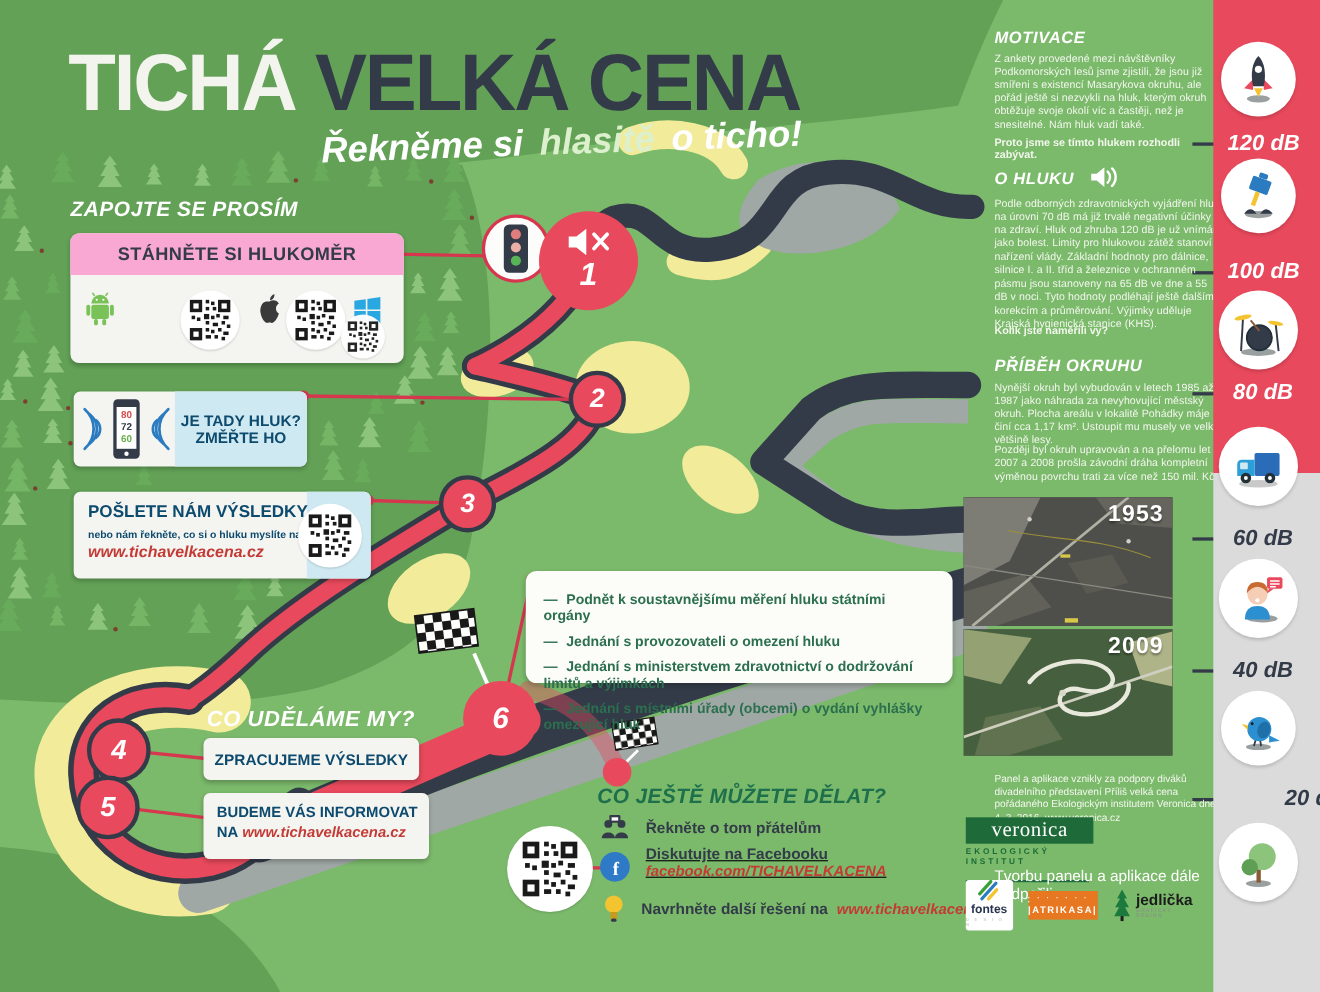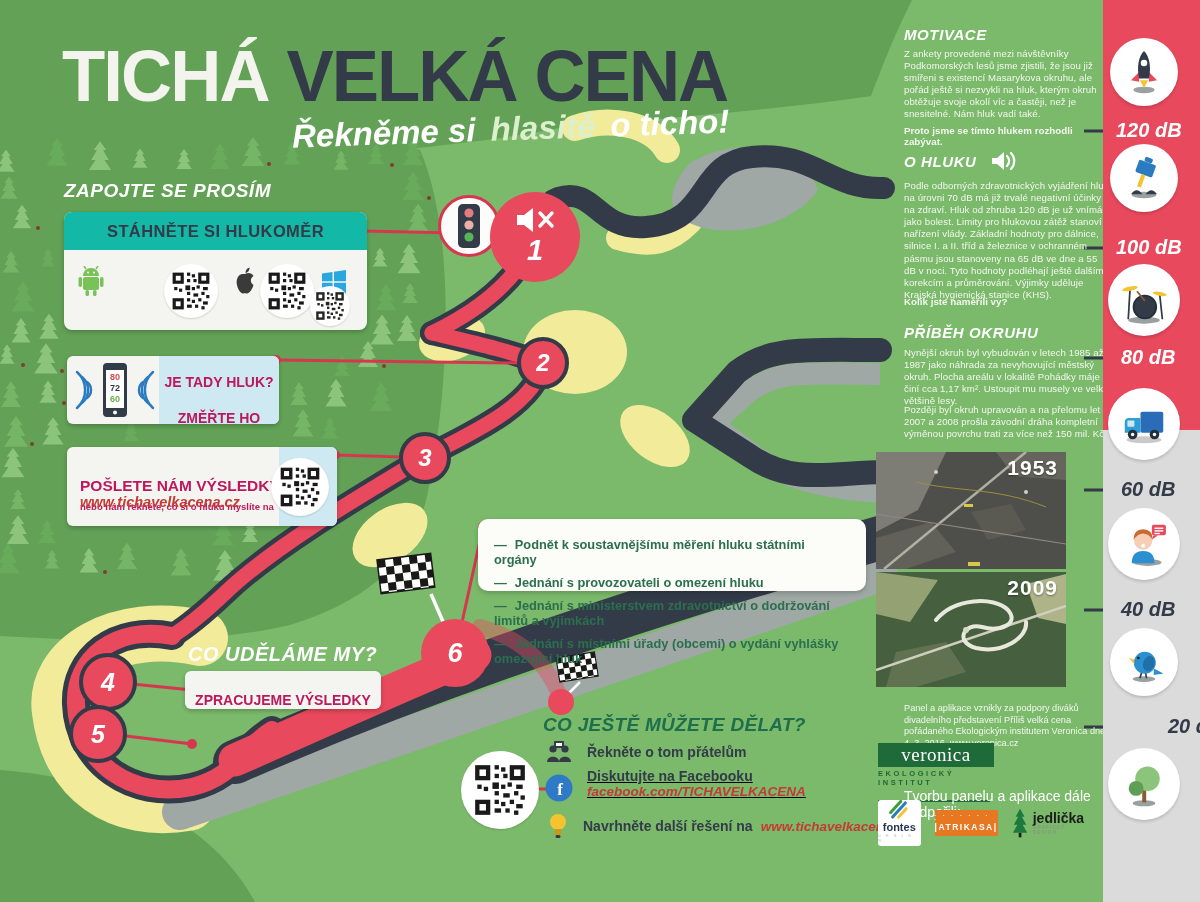--- a/index.html
+++ b/index.html
@@ -18,24 +18,24 @@
   .subtitle{left:292px;top:110px;font-size:33px;font-style:italic;font-weight:600;
     color:#fff;transform:rotate(-2deg);white-space:nowrap;}
   .subtitle .em{color:#ddf0cd;margin:0 6px;}
 
   
   .h-white{color:#fff;font-weight:800;font-style:italic;letter-spacing:.5px;}
   .h-green{color:#1e6f4c;font-weight:800;font-style:italic;letter-spacing:.3px;}
 
   
   .card{background:#f4f4f1;border-radius:8px;box-shadow:0 2px 4px rgba(0,0,0,.22);}
-  .card-head{background:#14b8a6;border-radius:8px 8px 0 0;display:flex;
+  .card-head{background:#f9a8d4;border-radius:8px 8px 0 0;display:flex;
     align-items:center;justify-content:center;color:#333b49;font-weight:700;}
   .bluepart{background:#cfe9f2;}
-  .navy{color:#be185d;margin-top:20px;}
+  .navy{color:#0c4a6e;}
   .redlink{color:#c43a35;font-weight:700;font-style:italic;}
 
   .qr-circle{background:#fff;border-radius:50%;display:flex;align-items:center;
     justify-content:center;box-shadow:0 1px 2px rgba(0,0,0,.15);}
 
   
   .marker{border-radius:50%;background:#e8495c;color:#fff;display:flex;
     flex-direction:column;align-items:center;justify-content:center;
     font-weight:800;font-style:italic;box-sizing:border-box;}
   .marker.ring{border:4px solid #333b49;}
@@ -375,22 +375,29 @@
       <svg width="42" height="42">
           <use href="#qr"></use>
         </svg>
     </div>
   </div>
 
   <div class="abs ui h-white" style="left:188px;top:643px;font-size:20px;">CO UDĚLÁME MY?</div>
   <div class="abs ui card" style="left:185px;top:671px;width:196px;height:38px;border-radius:6px;display:flex;align-items:center;justify-content:center;">
     <span class="navy" style="font-size:14px;font-weight:700;">ZPRACUJEME VÝSLEDKY</span>
   </div>
-
-  <div class="abs ui list-card" style="left:478px;top:519px;width:388px;height:72px;padding:10px 16px;box-sizing:border-box;">
+  <div class="abs ui card" style="left:185px;top:721px;width:205px;height:60px;border-radius:6px;padding:10px 0 0 12px;box-sizing:border-box;">
+    <div class="navy" style="font-size:13.5px;font-weight:700;">BUDEME VÁS INFORMOVAT</div>
+    <div style="font-size:13.5px;margin-top:3px;">
+      <span class="navy" style="font-weight:700;">NA</span>
+      <span class="redlink">www.tichavelkacena.cz</span>
+    </div>
+  </div>
+
+  <div class="abs ui list-card" style="left:478px;top:519px;width:388px;height:102px;padding:10px 16px;box-sizing:border-box;">
     <div class="list-item"><span class="dash">—</span><span>Podnět k soustavnějšímu měření hluku státními orgány</span></div>
     <div class="list-item"><span class="dash">—</span><span>Jednání s provozovateli o omezení hluku</span></div>
     <div class="list-item"><span class="dash">—</span><span>Jednání s ministerstvem zdravotnictví o dodržování limitů a výjimkách</span></div>
     <div class="list-item"><span class="dash">—</span><span>Jednání s místními úřady (obcemi) o vydání vyhlášky omezující hluk</span></div>
   </div>
 
   <div class="abs ui h-green" style="left:543px;top:714px;font-size:19px;">CO JEŠTĚ MŮŽETE DĚLAT?</div>
   <div class="abs ui more-row" style="left:545px;top:740px;">
     <span>
       <svg width="28" height="24" viewBox="0 0 28 24" fill="#333b49">

